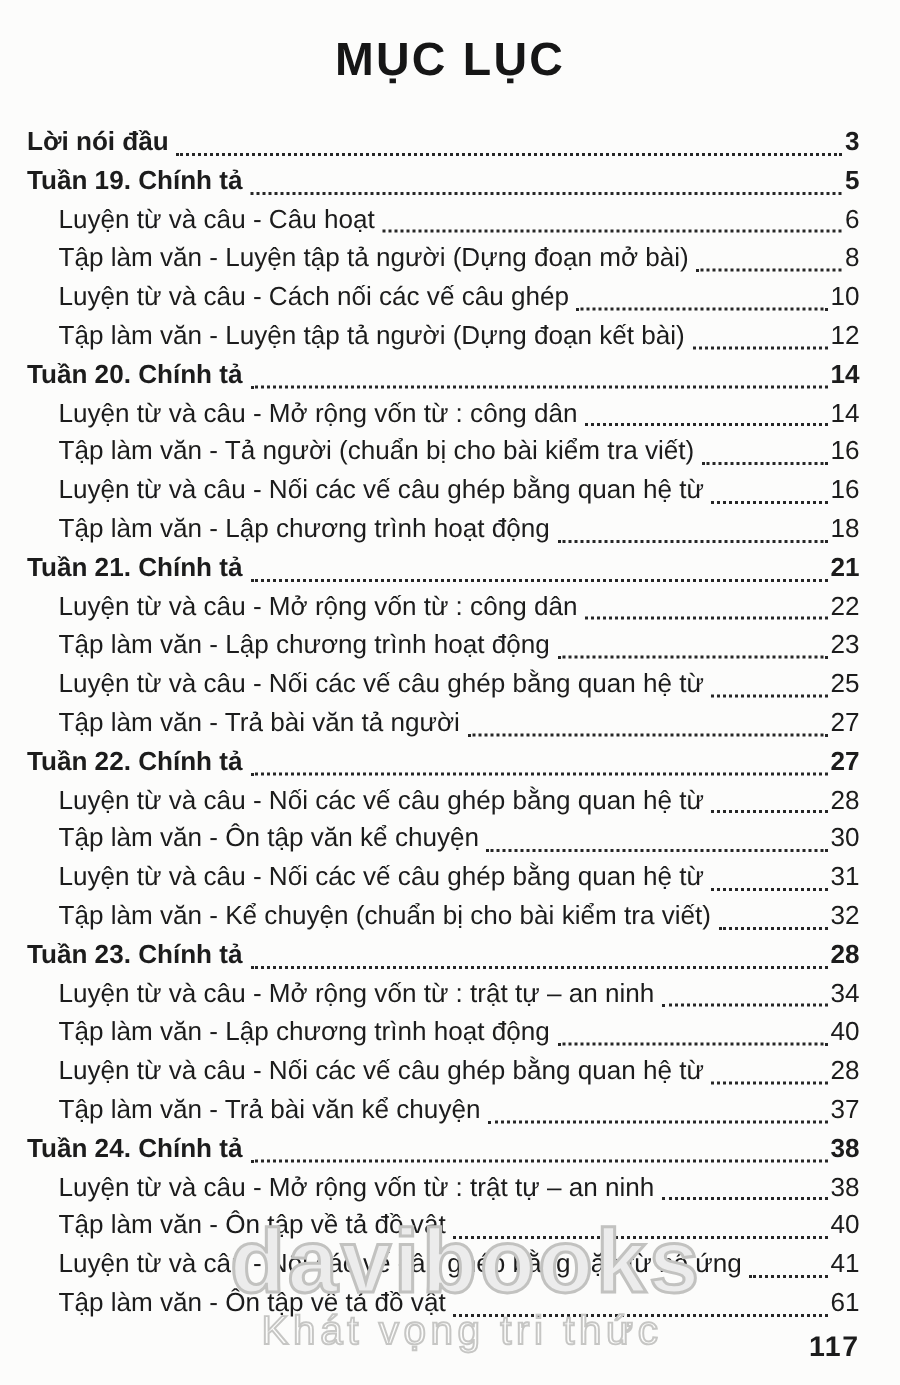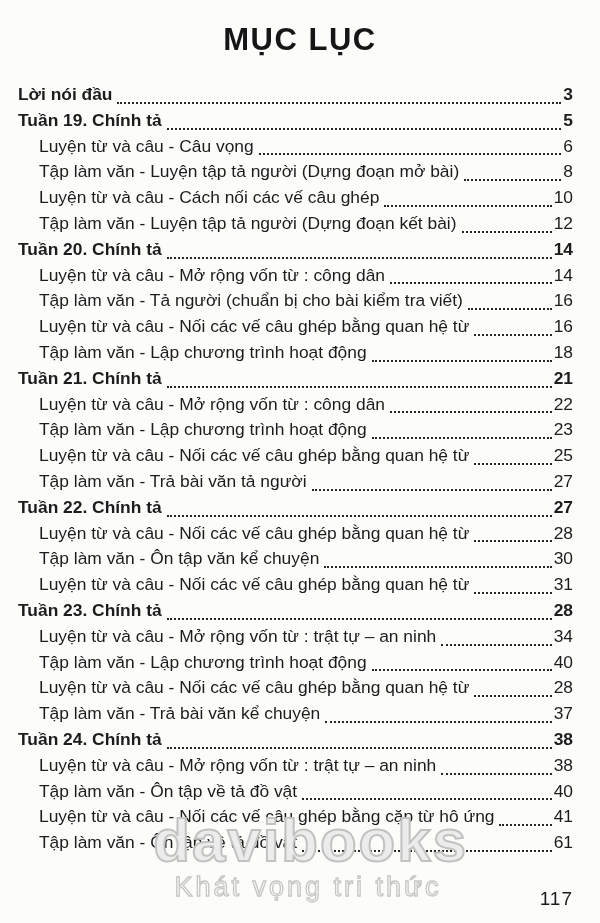--- a/index.html
+++ b/index.html
@@ -65,21 +65,21 @@
     margin-top:0px;
     font-size:27px;
     letter-spacing:3px;
     color:rgba(255,255,255,0.4);
     -webkit-text-stroke:1.3px #c6c6c4;
   }
   .pageno {
     position:absolute;
     right:27px; bottom:13px;
     font-size:19px;
-    font-weight:400;
+    font-weight:700;
     letter-spacing:1px;
     color:#1c1c1c;
     z-index:4;
   }
 </style>
 </head>
 <body>
 
 <div class="page">
 
@@ -90,21 +90,21 @@
         <span class="label">Lời nói đầu</span>
         <span class="leader"></span>
         <span class="pgnum">3</span>
       </div>
       <div class="toc-row bold">
         <span class="label">Tuần 19. Chính tả</span>
         <span class="leader"></span>
         <span class="pgnum">5</span>
       </div>
       <div class="toc-row indent">
-        <span class="label">Luyện từ và câu - Câu vọng</span>
+        <span class="label">Luyện từ và câu - Câu hoạt</span>
         <span class="leader"></span>
         <span class="pgnum">6</span>
       </div>
       <div class="toc-row indent">
         <span class="label">Tập làm văn - Luyện tập tả người (Dựng đoạn mở bài)</span>
         <span class="leader"></span>
         <span class="pgnum">8</span>
       </div>
       <div class="toc-row indent">
         <span class="label">Luyện từ và câu - Cách nối các vế câu ghép</span>
@@ -178,20 +178,25 @@
       </div>
       <div class="toc-row indent">
         <span class="label">Tập làm văn - Ôn tập văn kể chuyện</span>
         <span class="leader"></span>
         <span class="pgnum">30</span>
       </div>
       <div class="toc-row indent">
         <span class="label">Luyện từ và câu - Nối các vế câu ghép bằng quan hệ từ</span>
         <span class="leader"></span>
         <span class="pgnum">31</span>
+      </div>
+      <div class="toc-row indent">
+        <span class="label">Tập làm văn - Kể chuyện (chuẩn bị cho bài kiểm tra viết)</span>
+        <span class="leader"></span>
+        <span class="pgnum">32</span>
       </div>
       <div class="toc-row bold">
         <span class="label">Tuần 23. Chính tả</span>
         <span class="leader"></span>
         <span class="pgnum">28</span>
       </div>
       <div class="toc-row indent">
         <span class="label">Luyện từ và câu - Mở rộng vốn từ : trật tự – an ninh</span>
         <span class="leader"></span>
         <span class="pgnum">34</span>

